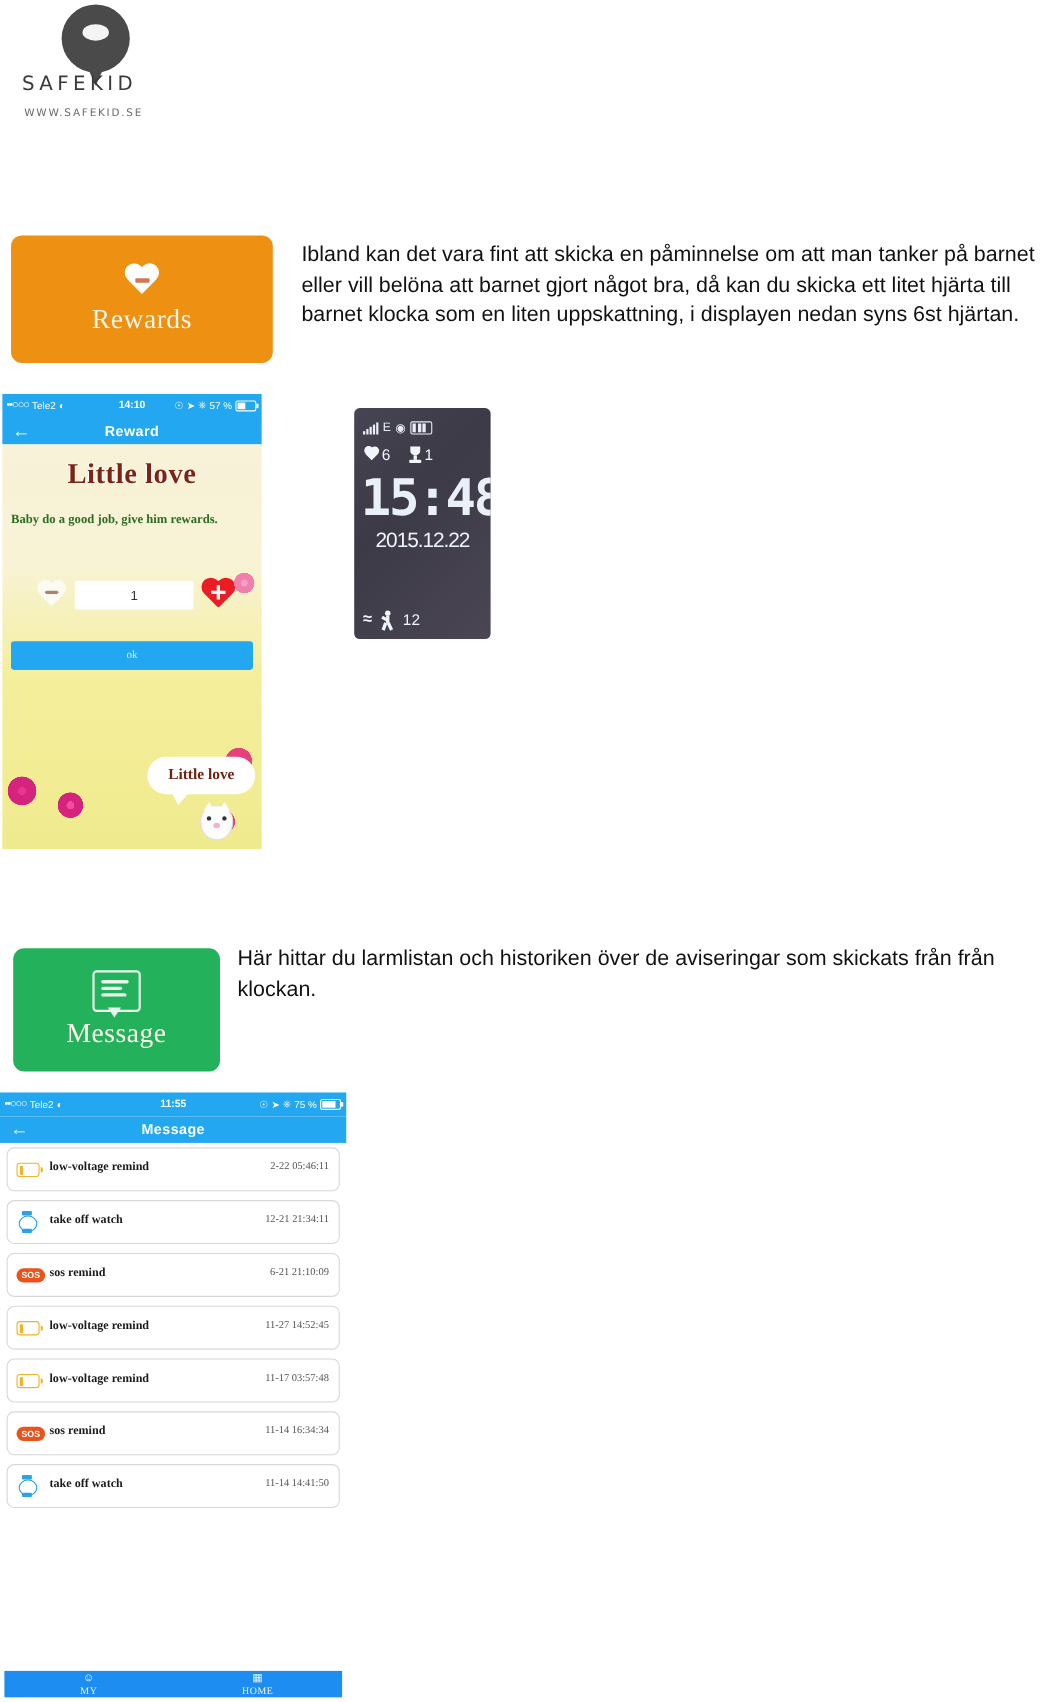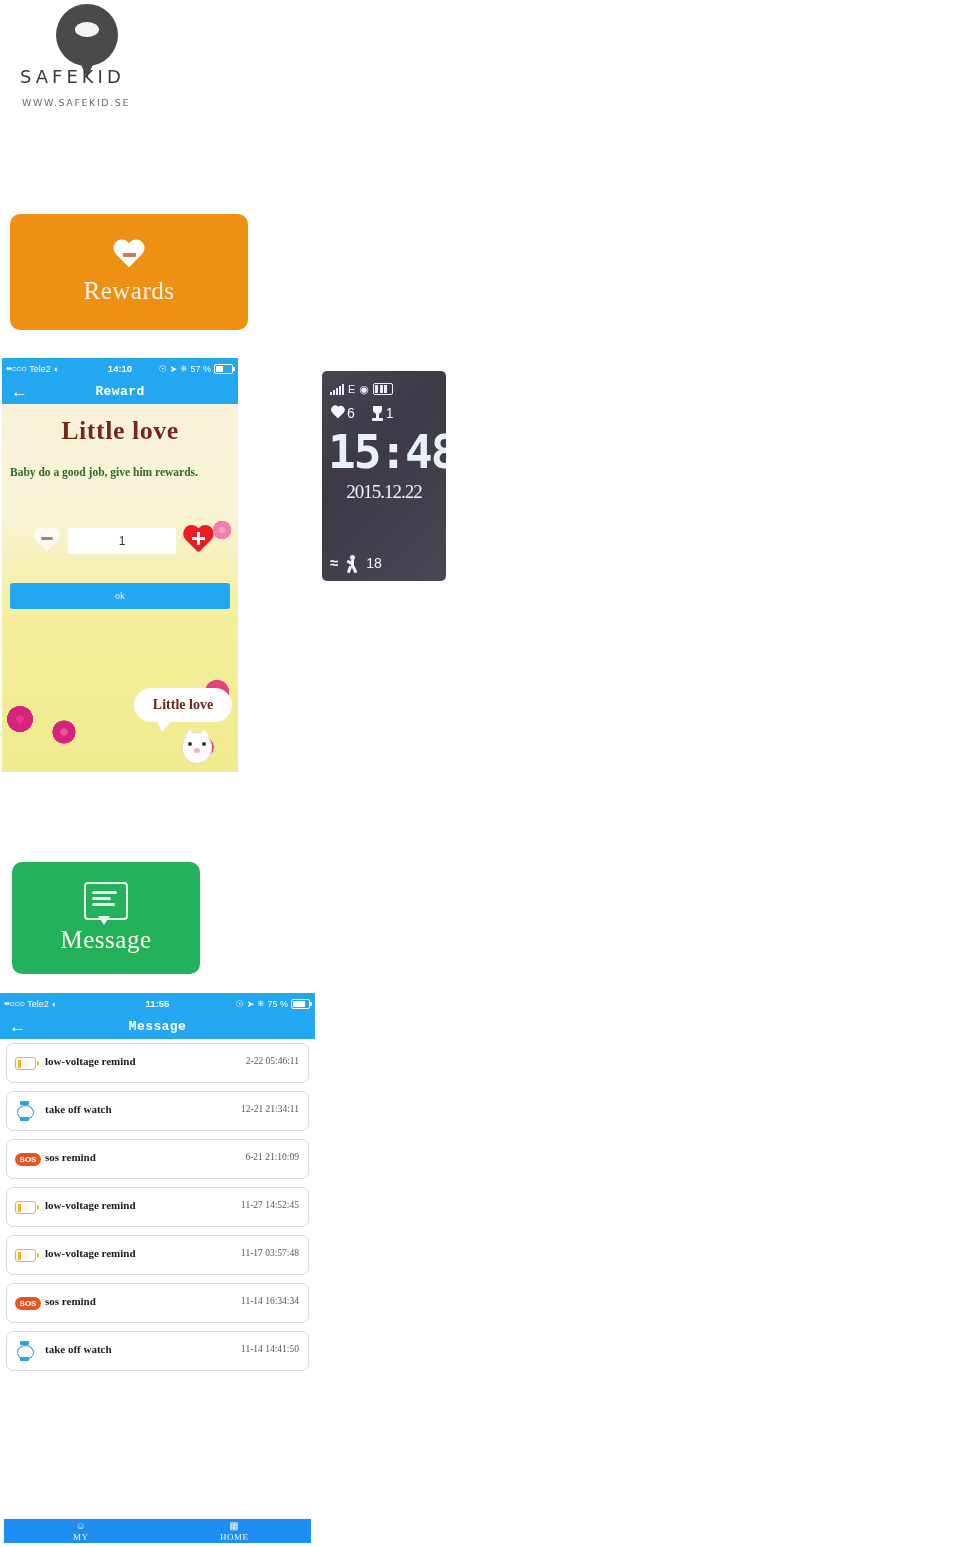--- a/index.html
+++ b/index.html
@@ -58,21 +58,21 @@
   .sb-l{position:absolute;left:4px;top:5px;display:flex;align-items:center;gap:3px;}
   .sb-c{position:absolute;left:0;right:0;top:5px;text-align:center;font-weight:bold;font-size:9.5px;}
   .sb-r{position:absolute;right:5px;top:5px;display:flex;align-items:center;gap:3px;font-size:9px;}
   .dots{letter-spacing:-1px;font-size:10px;}
   .batt{width:17px;height:8px;border:1px solid #fff;border-radius:2px;position:relative;display:inline-block;}
   .batt span{position:absolute;left:1px;top:1px;bottom:1px;background:#fff;display:block;}
   .batt:after{content:"";position:absolute;right:-3px;top:2px;width:2px;height:4px;background:#fff;}
   .navbar{height:24px;background:#22a7f0;color:#fff;position:relative;}
   .nav-back{position:absolute;left:9px;top:3px;font-size:17px;line-height:18px;color:#fff;}
   .nav-title{position:absolute;left:0;right:0;top:4px;text-align:center;font-size:13px;
-             font-family:Liberation Mono, monospace;font-weight:bold;letter-spacing:.4px;}
+             font-family:Liberation Sans, sans-serif;font-weight:bold;letter-spacing:.4px;}
 
   
   #shot-reward{left:2px;top:358px;width:236px;height:414px;}
   .rw-body{position:relative;height:368px;
     background:linear-gradient(180deg,#f7f2d8 0%,#f8f3d4 30%,#f4ee9c 58%,#f0ea8e 100%);}
   .rw-title{position:absolute;left:0;right:0;top:12px;text-align:center;
             font-family:"Liberation Serif",serif;font-weight:bold;font-size:26px;color:#7e2414;
             text-shadow:1px 1px 0 #fff,-1px 0 0 #fff;letter-spacing:.5px;}
   .rw-sub{position:absolute;left:8px;top:62px;font-family:"Liberation Serif",serif;
           font-weight:bold;font-size:11.5px;color:#2e6b23;}
@@ -169,21 +169,21 @@
   .wtrophy{width:13px;height:15px;position:relative;display:inline-block;}
   .wtrophy .cup{position:absolute;left:2px;top:0;width:9px;height:8px;background:#f2f6fb;
                 border-radius:0 0 50% 50%;}
   .wtrophy .stem{position:absolute;left:5px;top:8px;width:3px;height:4px;background:#f2f6fb;}
   .wtrophy .base{position:absolute;left:1px;bottom:0;width:11px;height:3px;background:#f2f6fb;
                  border-radius:1px;}
   .wp-time{position:absolute;left:0;right:0;top:50px;text-align:center;color:#e9f0f7;
            font-family:"DejaVu Sans Mono",monospace;font-size:46px;font-weight:bold;
            letter-spacing:-2px;line-height:50px;}
   .wp-date{position:absolute;left:0;right:0;top:104px;text-align:center;color:#eef3f8;
-           font-family:Liberation Serif, serif;font-size:19px;letter-spacing:-1px;}
+           font-family:Liberation Sans, sans-serif;font-size:19px;letter-spacing:-1px;}
   .wp-bot{position:absolute;left:2px;bottom:2px;right:2px;height:20px;color:#f0f5fa;
           font-size:14px;display:flex;align-items:center;gap:8px;}
   .walker{width:12px;height:17px;position:relative;display:inline-block;}
   .walker .hd{position:absolute;left:4px;top:0;width:5px;height:5px;background:#f0f5fa;border-radius:50%;}
   .walker .bd{position:absolute;left:5px;top:5px;width:3px;height:7px;background:#f0f5fa;}
   .walker .l1{position:absolute;left:2px;top:11px;width:3px;height:7px;background:#f0f5fa;
               transform:rotate(20deg);}
   .walker .l2{position:absolute;left:7px;top:11px;width:3px;height:7px;background:#f0f5fa;
               transform:rotate(-25deg);}
   .walker .a1{position:absolute;left:1px;top:6px;width:6px;height:2.5px;background:#f0f5fa;
@@ -204,20 +204,21 @@
 </div>
 
 <div class="card" id="card-rewards">
   <div class="heart-ico">
     <div class="heart-slot"></div>
   </div>
   <div class="card-label">Rewards</div>
 </div>
 
 <div class="prose" id="text-heart">
+  <p>Ibland kan det vara fint att skicka en påminnelse om att man tanker på barnet eller vill belöna att barnet gjort något bra, då kan du skicka ett litet hjärta till barnet klocka som en liten uppskattning, i displayen nedan syns 6st hjärtan.</p>
 </div>
 
 <div class="shot" id="shot-reward">
   <div class="statusbar">
     <div class="sb-l">
       <span class="dots">••○○○</span>
       <span>Tele2</span>
       <span>◐</span>
     </div>
     <div class="sb-c">14:10</div>
@@ -301,36 +302,37 @@
     <div class="wp-date">2015.12.22</div>
     <div class="wp-bot">
       <span class="wavy">≈</span>
       <span class="walker">
         <span class="hd"></span>
           <span class="bd"></span>
           <span class="a1"></span>
           <span class="l1"></span>
           <span class="l2"></span>
       </span>
-      <span>18</span>
+      <span>12</span>
     </div>
   </div>
 </div>
 
 <div class="card" id="card-message">
   <div class="msg-ico">
     <i></i>
       <i></i>
       <i></i>
       <span class="msg-tail"></span>
   </div>
   <div class="card-label">Message</div>
 </div>
 
 <div class="prose" id="text-message">
+  <p>Här hittar du larmlistan och historiken över de aviseringar som skickats från från klockan.</p>
 </div>
 
 <div class="shot" id="shot-message">
   <div class="statusbar">
     <div class="sb-l">
       <span class="dots">••○○○</span>
       <span>Tele2</span>
       <span>◐</span>
     </div>
     <div class="sb-c">11:55</div>

